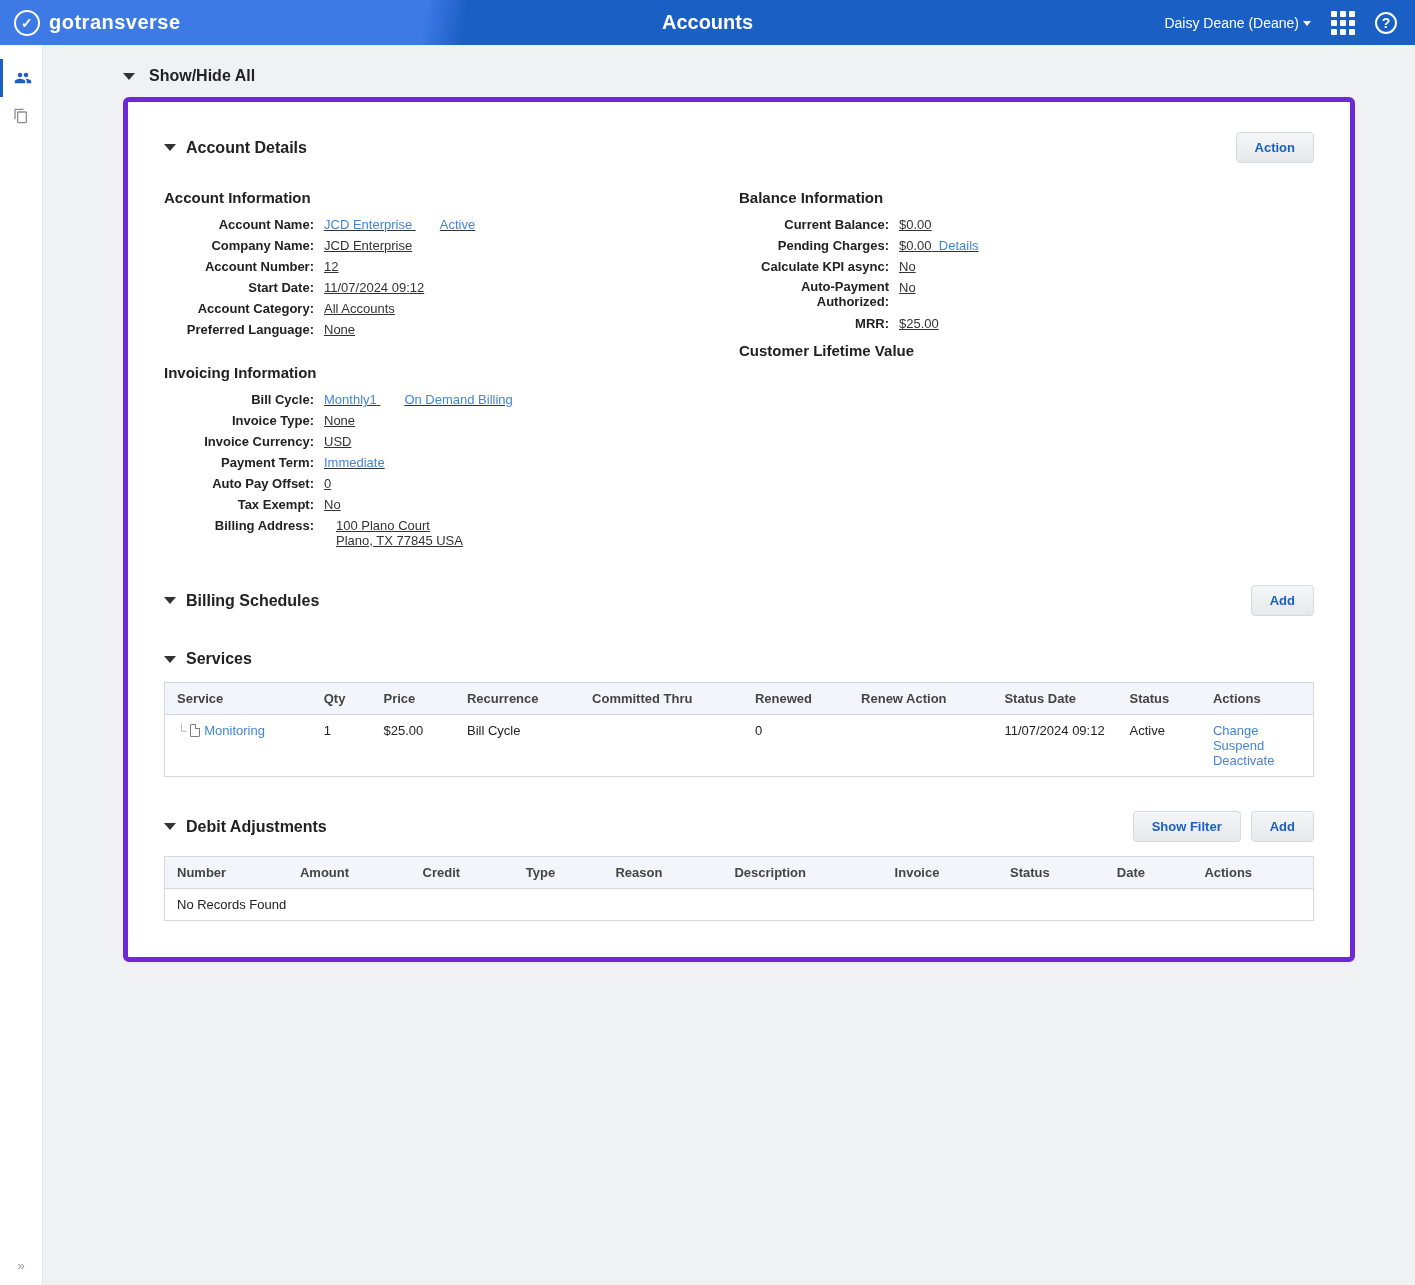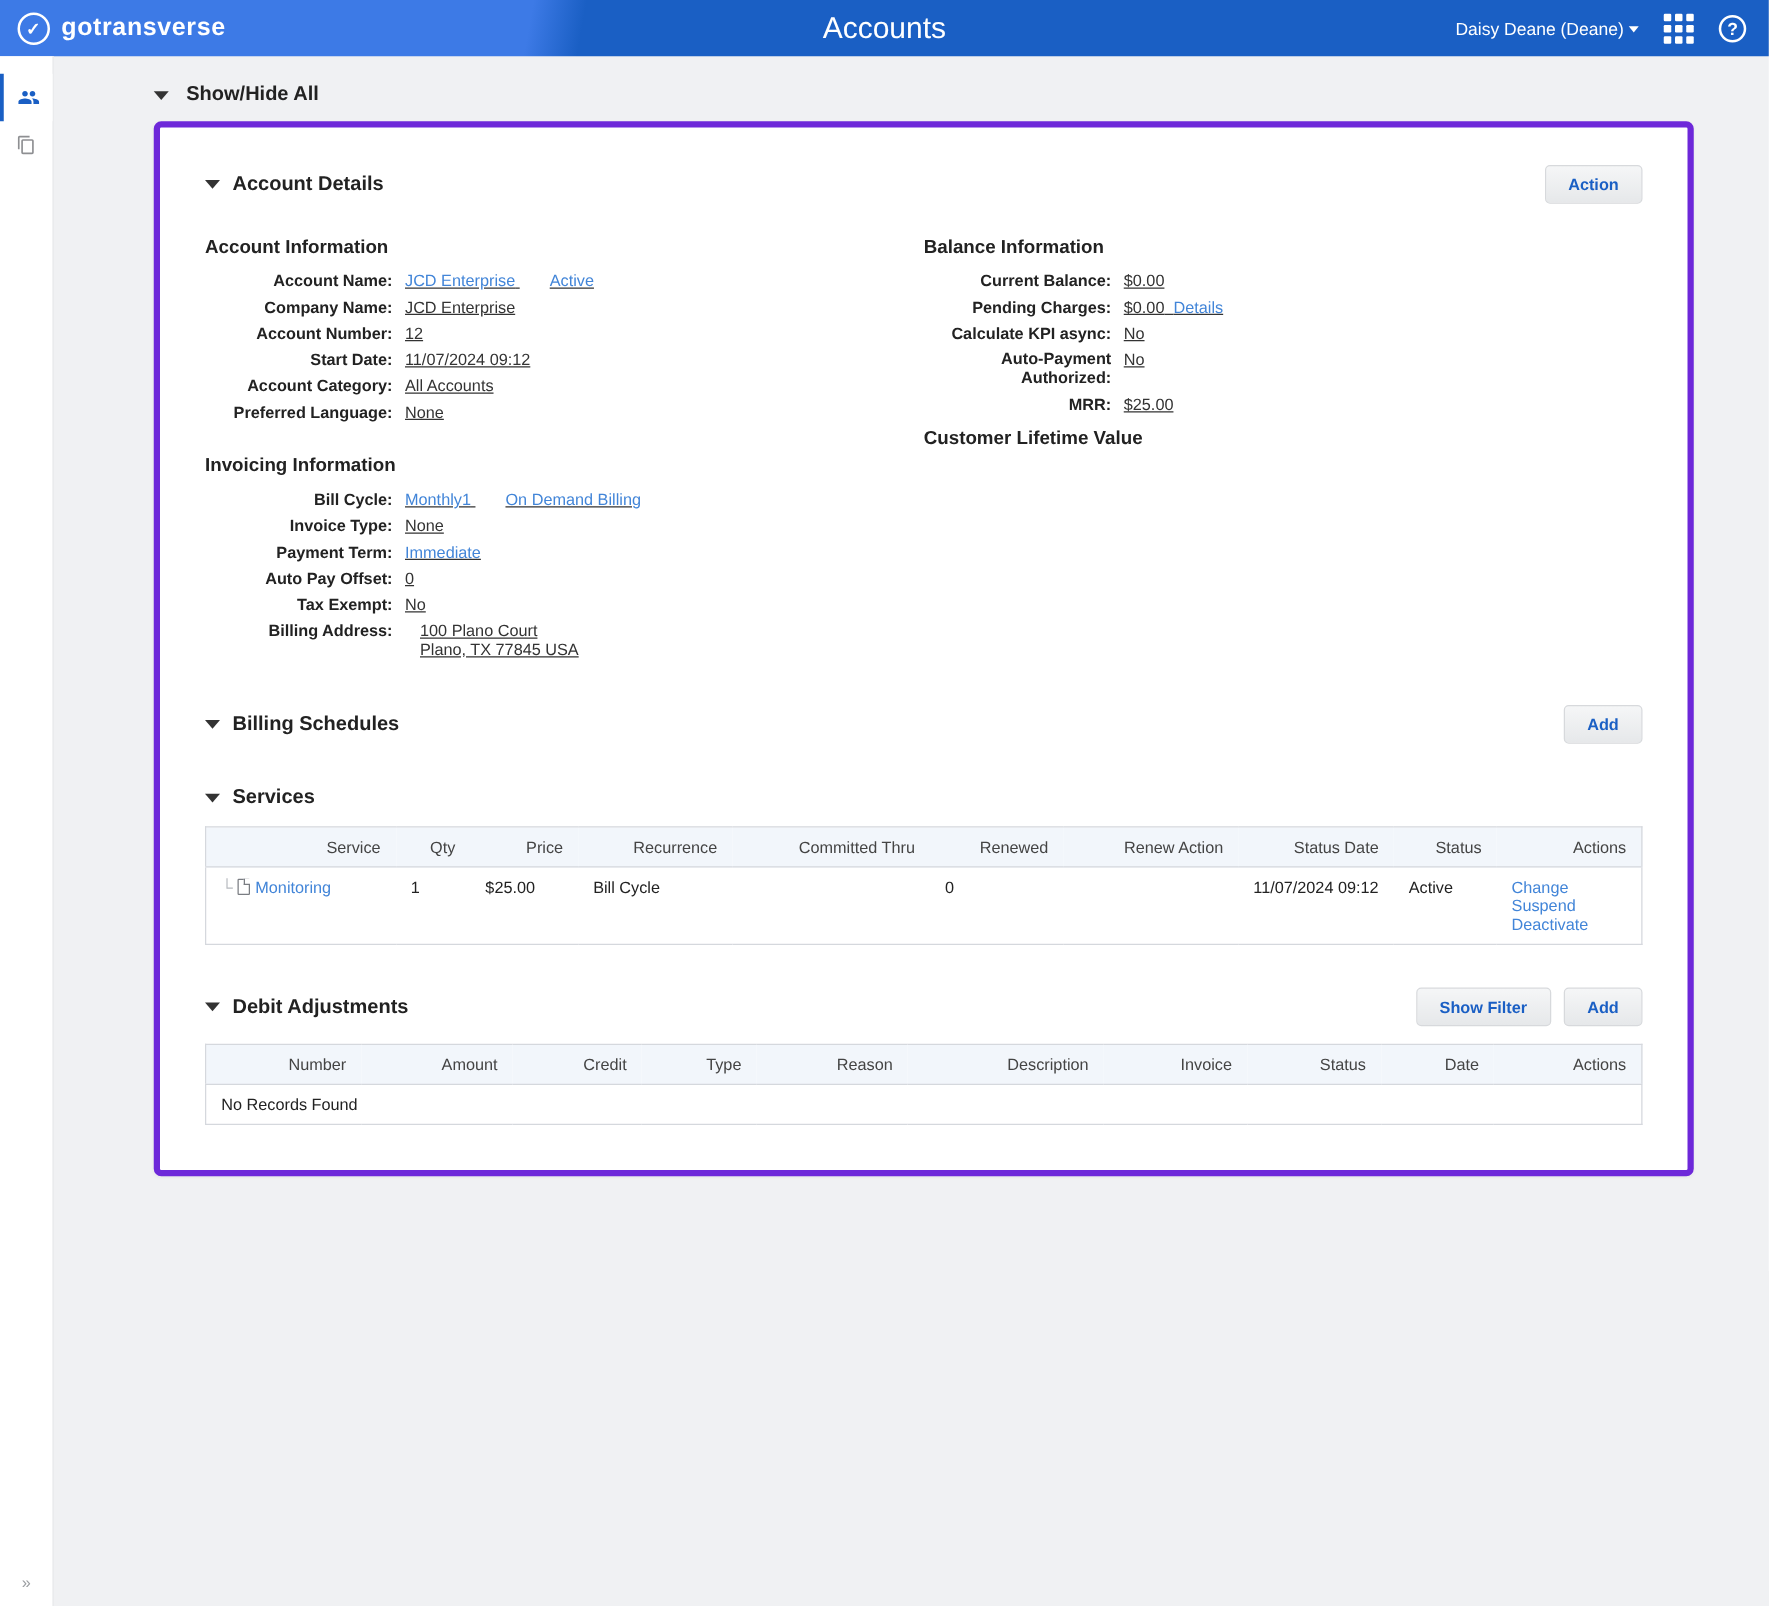--- a/index.html
+++ b/index.html
@@ -43,21 +43,21 @@
     font-size: 20px;
     font-weight: 600;
     letter-spacing: 0.5px;
   }
   .brand-logo {
     width: 26px; height: 26px; border: 2.5px solid #fff; border-radius: 50%;
     display: flex; align-items: center; justify-content: center; font-size: 14px; font-weight: bold;
   }
   .topbar-title {
     position: absolute; left: 50%; transform: translateX(-50%);
-    font-size: 24px; font-weight: 400;
+    font-size: 20px; font-weight: 700;
   }
   .topbar-right {
     margin-left: auto;
     margin-right: 18px;
     display: flex;
     align-items: center;
     gap: 20px;
   }
   .user-label { font-size: 14px; display:flex; align-items:center; gap:4px; }
   .caret-down {
@@ -145,21 +145,21 @@
   .link { color: var(--blue-link); text-decoration:none; }
   .link-spaced { margin-left: 24px; }
 
   .section-block { margin-top: 34px; }
   .section-block .section-head { margin-bottom:14px; }
 
   table.gt {
     width:100%; border-collapse:collapse; border:1px solid var(--border-light); font-size:13px;
   }
   table.gt th {
-    background: var(--th-bg); text-align:right; font-weight:400; color:#444; padding:8px 12px; border-bottom:1px solid var(--border-light);
+    background: var(--th-bg); text-align:left; font-weight:700; color:#444; padding:8px 12px; border-bottom:1px solid var(--border-light);
   }
   table.gt td {
     padding:8px 12px; vertical-align:top;
   }
   .svc-name { display:flex; align-items:center; gap:4px; }
   .tree-elbow { color:#b8bbc0; }
   .file-icon { width:10px; height:13px; border:1px solid #7a7d82; border-radius:1px; display:inline-block; position:relative; }
   .file-icon::after { content:""; position:absolute; right:-1px; top:-1px; width:4px; height:4px; background:#fff; border-left:1px solid #7a7d82; border-bottom:1px solid #7a7d82; }
   .action-links a { display:block; }
 
@@ -264,20 +264,24 @@
           <div class="kv-row">
             <div class="kv-label">Bill Cycle:</div>
             <div class="kv-value">
               <a class="link">Monthly1</a>
               <a class="link link-spaced">On Demand Billing</a>
             </div>
           </div>
           <div class="kv-row">
             <div class="kv-label">Invoice Type:</div>
             <div class="kv-value">None</div>
+          </div>
+          <div class="kv-row">
+            <div class="kv-label">Invoice Currency:</div>
+            <div class="kv-value">USD</div>
           </div>
           <div class="kv-row">
             <div class="kv-label">Payment Term:</div>
             <div class="kv-value"><a class="link">Immediate</a></div>
           </div>
           <div class="kv-row">
             <div class="kv-label">Auto Pay Offset:</div>
             <div class="kv-value">0</div>
           </div>
           <div class="kv-row">

